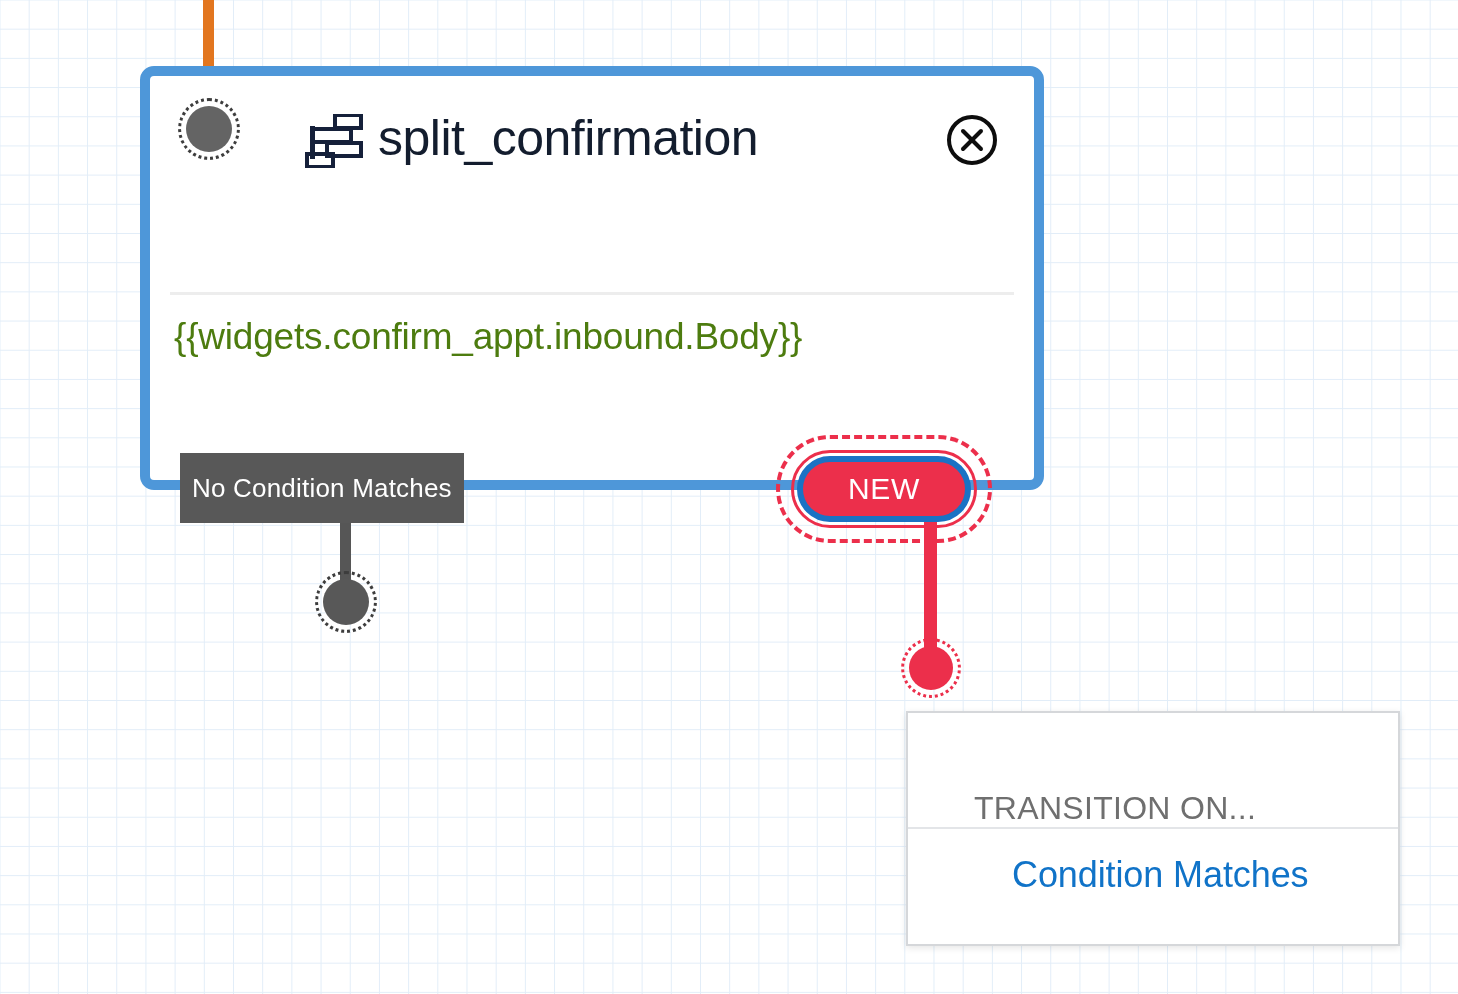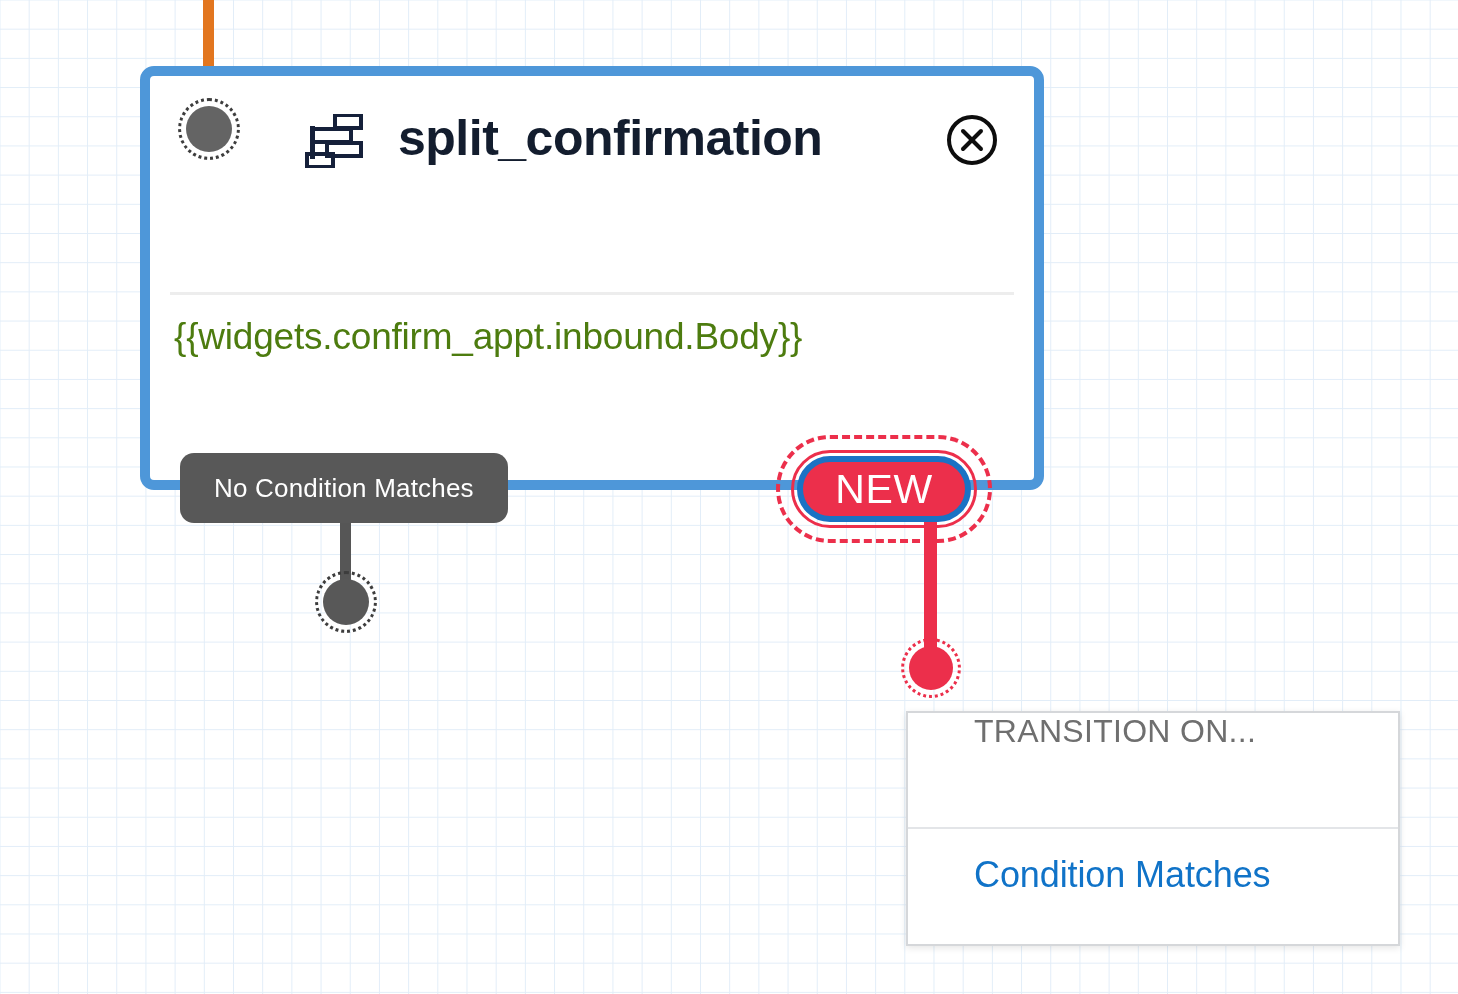--- a/index.html
+++ b/index.html
@@ -67,26 +67,25 @@
     top: 38px;
     width: 58px;
     height: 54px;
   }
 
   .widget-title {
     position: absolute;
     left: 228px;
     top: 27px;
     font-size: 50px;
-    font-weight: bold;
+    font-weight: normal;
     color: #131d2e;
     letter-spacing: -0.5px;
     white-space: nowrap;
     line-height: 70px;
-    margin-left: 20px;
   }
 
   .close-btn {
     position: absolute;
     right: 36px;
     top: 38px;
     width: 52px;
     height: 52px;
     cursor: pointer;
   }
@@ -129,25 +128,25 @@
     width: 11px;
     height: 100px;
     background: #565656;
   }
 
   .nc-badge {
     position: absolute;
     left: 180px;
     top: 453px;
     height: 70px;
-    padding: 0 34px;
+    padding: 0 12px;
     display: flex;
     align-items: center;
     background: #585858;
-    border-radius: 14px;
+    border-radius: 0;
     color: #ffffff;
     font-size: 26px;
     letter-spacing: 0.2px;
     white-space: nowrap;
   }
 
   .nc-dot-wrap {
     position: absolute;
     left: 315px;
     top: 571px;
@@ -254,21 +253,21 @@
     right: 17px;
     bottom: 17px;
     background: #ec2f4b;
     border: 6px solid #1a72c4;
     border-radius: 40px;
     box-sizing: border-box;
     display: flex;
     align-items: center;
     justify-content: center;
     color: #ffffff;
-    font-size: 41px;
+    font-size: 30px;
     letter-spacing: 0.6px;
     cursor: pointer;
   }
 
   
   .transition-panel {
     position: absolute;
     left: 906px;
     top: 711px;
     width: 494px;
@@ -278,38 +277,39 @@
     border: 2px solid #d5d7da;
     box-shadow: 0 2px 7px rgba(0,0,0,0.10);
   }
 
   .panel-header {
     position: relative;
     height: 116px;
     box-sizing: border-box;
     border-bottom: 2px solid #e3e5e8;
     display: flex;
-    align-items: flex-start;
+    align-items: flex-end;
     padding-left: 66px;
   }
   .panel-header-text {
     font-size: 32px;
     color: #6f6f6f;
     letter-spacing: 0.3px;
     white-space: nowrap;
   }
 
   .panel-item {
     position: relative;
     height: 92px;
     box-sizing: border-box;
     display: flex;
     align-items: center;
     padding-left: 66px;
     cursor: pointer;
+    margin-left: 38px;
   }
   .panel-item-text {
     font-size: 36px;
     color: #1073c8;
     letter-spacing: -0.1px;
     white-space: nowrap;
   }
 </style>
 </head>
 <body>

